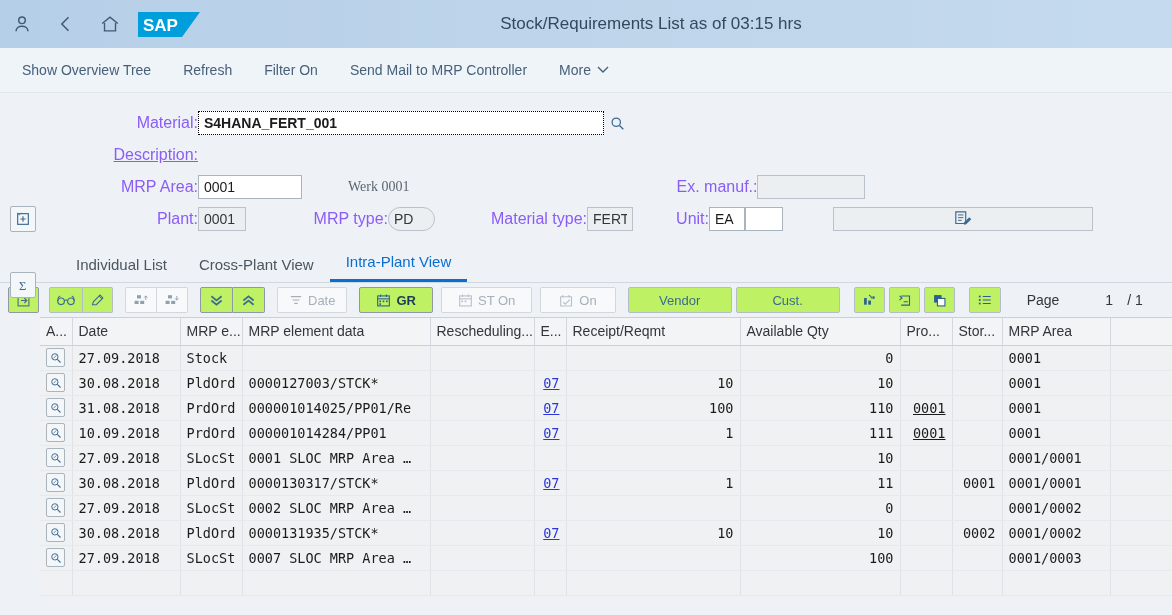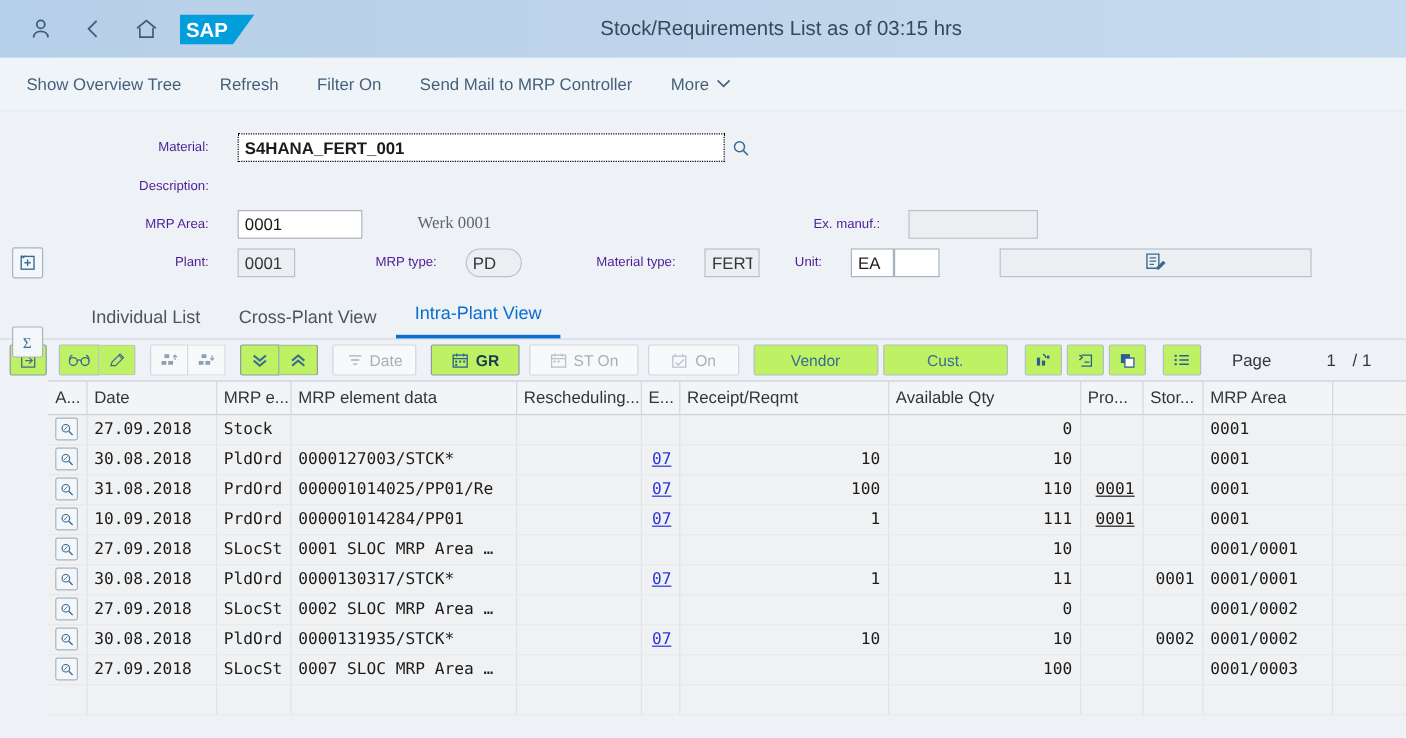--- a/index.html
+++ b/index.html
@@ -10,21 +10,21 @@
     font-size:14px;
     color:#32363a;
     background:#eef2f6;
     overflow:hidden;
   }
 
   
   .shellbar{
     height:48px; width:100%;
     background:linear-gradient(90deg,#b6cfe8 0%,#bdd4ea 45%,#c5daee 100%);
-    display:flex; align-items:center; position:relative;padding-left:12px;
+    display:flex; align-items:center; position:relative;
   }
   .shell-icn{
     width:44px;height:44px;display:flex;align-items:center;justify-content:center;
     color:#3f5a73; cursor:pointer;
   }
   .shell-icn svg{display:block;}
   .sap-logo{
     margin-left:6px; width:62px;height:24px; position:relative;
   }
   .shell-title{
@@ -48,21 +48,21 @@
   .formwrap{ position:relative; padding:14px 0 8px 0; background:#eef2f6;}
   .sidebtn{
     position:absolute; width:26px;height:26px; border:1px solid #a9b4be;
     background:#f4f7fa; border-radius:2px; display:flex;align-items:center;justify-content:center;
     cursor:pointer;
   }
   #addbtn{left:10px; top:113px;}
   #sumbtn{left:10px; top:272px;}
 
   .frow{ display:flex; align-items:center; height:32px; margin-bottom:0px;}
-  .lbl{ color:#4c1d95; text-align:right; padding-right:24px; font-size:11px;}
+  .lbl{ color:#8b5cf6; text-align:right; padding-right:0; font-size:16px;}
   .inp{
     border:1px solid #a9b4be; background:#fff; height:24px; line-height:22px;
     padding:0 5px; font-size:14px; color:#1b1b1b; font-family:"Liberation Sans",sans-serif;
   }
   .inp.ro{ background:#eceff2; border-color:#b9c2cb; color:#32363a;}
   .inp.focus{ border:1px dotted #000; outline:0; }
   .searchbtn{
     width:26px;height:24px;display:flex;align-items:center;justify-content:center;
     color:#3c6a93;cursor:pointer;
   }
@@ -191,21 +191,21 @@
     <input class="inp focus" style="width: 406px; font-weight: bold;" value="S4HANA_FERT_001">
     <div class="searchbtn">
       <svg width="15" height="15" viewBox="0 0 18 18">
         <circle cx="7.5" cy="7.5" r="5" fill="none" stroke="#3c6a93" stroke-width="1.5"></circle>
         <path d="M11.4 11.4L16 16" stroke="#3c6a93" stroke-width="1.6"></path>
       </svg>
     </div>
   </div>
 
   <div class="frow">
-    <div class="lbl" style="width:198px;">Description:</div>
+    <div class="lbl" style="width:198px;text-decoration:underline;">Description:</div>
   </div>
 
   <div class="frow">
     <div class="lbl" style="width:198px;">MRP Area:</div>
     <input class="inp" style="width: 104px;" value="0001">
     <span class="plainTxt" style="margin-left:46px;font-family:Liberation Serif, serif;">Werk 0001</span>
     <div class="lbl" style="width:180px;margin-left:168px;">Ex. manuf.:</div>
     <input class="inp ro" style="width: 108px;" readonly="" value="">
   </div>
 

